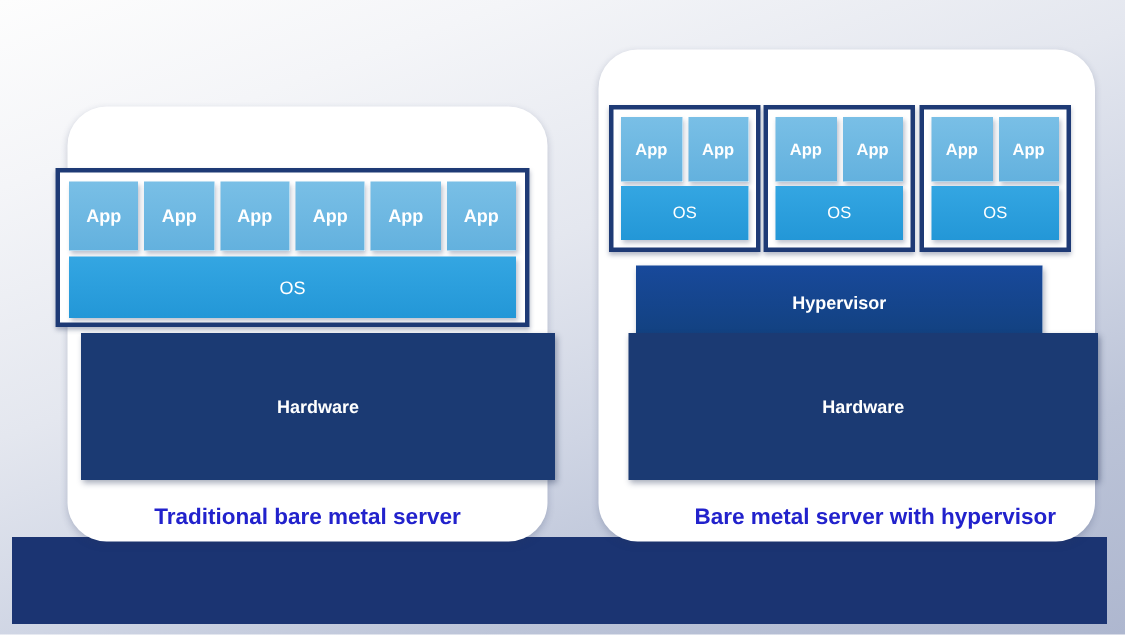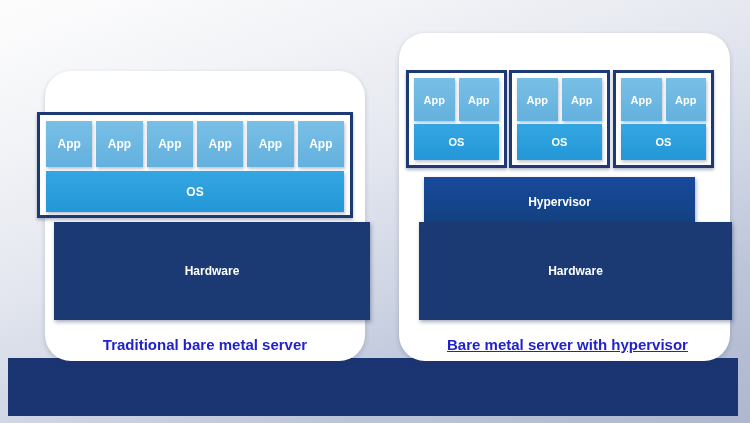--- a/index.html
+++ b/index.html
@@ -81,21 +81,21 @@
     align-items: center;
     justify-content: center;
     box-shadow: 1px 2px 3px rgba(40,55,95,0.30);
     box-sizing: border-box;
     flex: 1 1 0;
   }
 
   .os-box {
     background: linear-gradient(180deg, #34a6e2 0%, #2397d7 100%);
     color: #ffffff;
-    font-weight: bold;
+    font-weight: normal;
     display: flex;
     align-items: center;
     justify-content: center;
     box-shadow: 1px 2px 3px rgba(40,55,95,0.30);
     box-sizing: border-box;
   }
 
   .hardware-box,
   .hypervisor-box {
     position: absolute;
@@ -191,24 +191,23 @@
     font-size: 12px;
   }
   #right-hardware {
     left: 402px;
     top: 222px;
     width: 313px;
     height: 98px;
     font-size: 12px;
   }
   #right-caption {
-    left: 402px;
+    left: 418px;
     top: 336px;
     width: 331px;
-    text-decoration: underline;
   }
 </style>
 </head>
 <body>
 
 <div id="stage">
 
   <div class="bottom-band"></div>
 
   <div class="card" id="card-left"></div>

